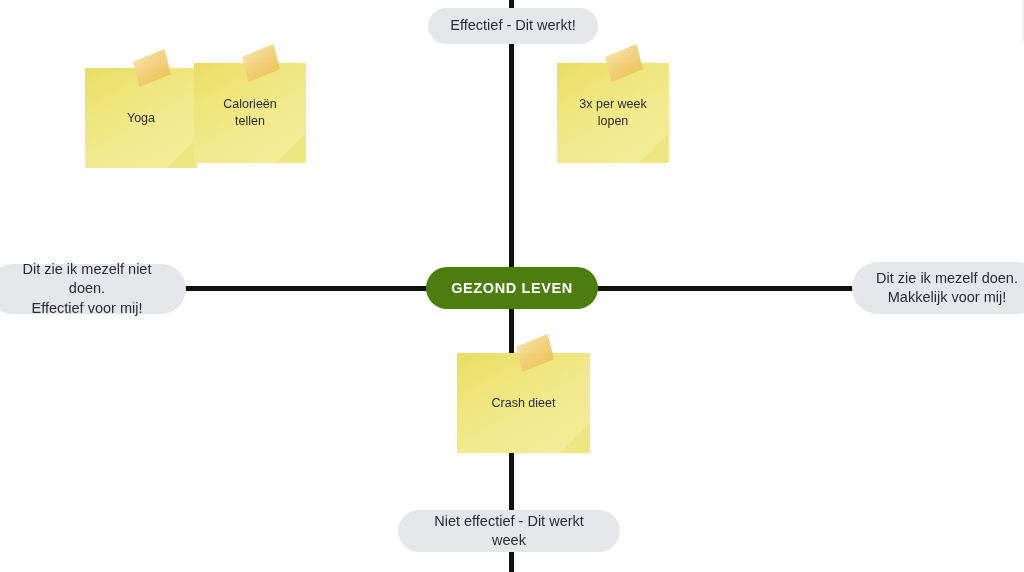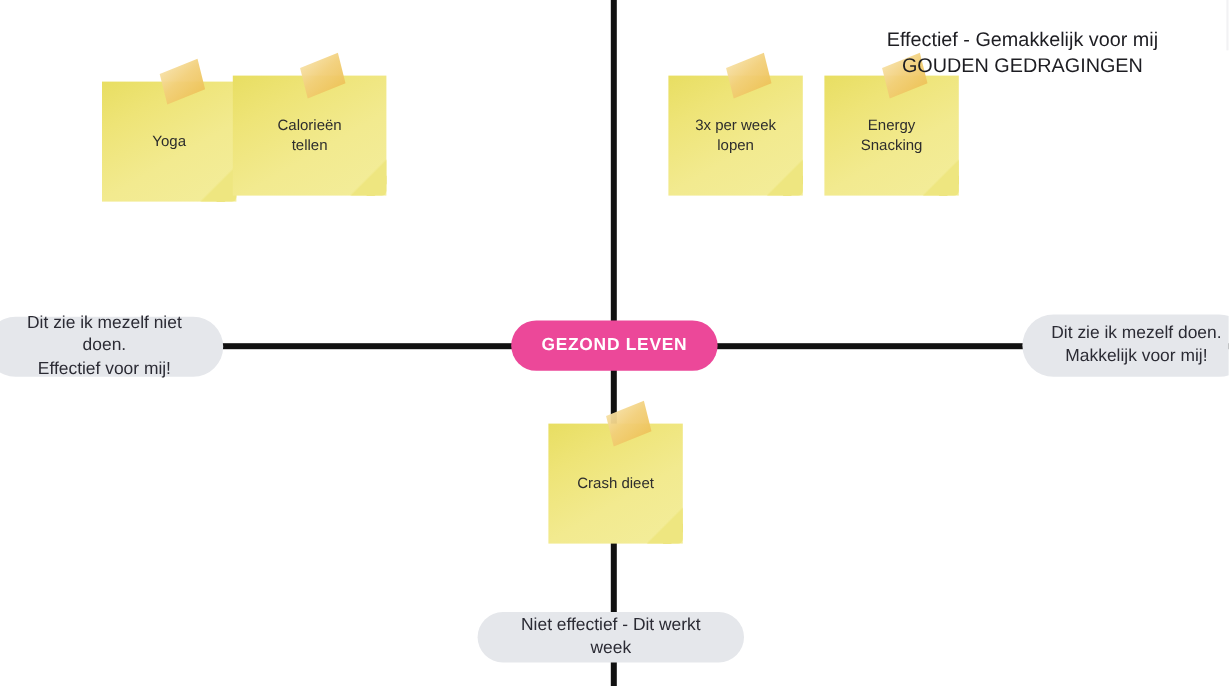--- a/index.html
+++ b/index.html
@@ -78,21 +78,21 @@
   }
   .pill .l2 { display: block; }
 
   
   .center-badge {
     position: absolute;
     left: 426px;
     top: 267px;
     width: 172px;
     height: 42px;
-    background: #ec4899;
+    background: #4d7c0f;
     border-radius: 21px;
     display: flex;
     align-items: center;
     justify-content: center;
     color: #ffffff;
     font-size: 14.5px;
     font-weight: bold;
     letter-spacing: 0.6px;
     z-index: 6;
   }
@@ -160,43 +160,46 @@
     left: 50%;
     width: 34px;
     height: 26px;
     margin-left: -6px;
     background: linear-gradient(160deg, #f6dfa3 0%, #f2cf79 45%, #eec35a 100%);
     transform: rotate(-22deg) skewX(-8deg);
     opacity: 0.95;
   }
 
   .note-yoga        { left: 63px;  top: 68px; margin-left: 22px;  }
-  .note-calorieen   { left: 194px; top: 63px; padding-left: 16px;  }
+  .note-calorieen   { left: 194px; top: 63px;  }
   .note-lopen       { left: 557px; top: 63px;  }
   .note-energy      { left: 687px; top: 63px;  }
-  .note-crash       { left: 457px; top: 353px; }
+  .note-crash       { left: 457px; top: 353px; padding-left: 21px; }
 
   
   .right-edge {
     position: absolute;
     right: 0;
     top: 0;
     width: 2px;
     height: 42px;
     background: #f2f2f4;
   }
 </style>
 </head>
 <body>
 
 <div id="canvas">
 
   <div class="axis-v"></div>
   <div class="axis-h"></div>
 
+  <div class="pill pill-top">
+    <span>Effectief - Dit werkt!</span>
+  </div>
 
   <div class="pill pill-bottom">
     <span>Niet effectief - Dit werkt week</span>
   </div>
 
   <div class="pill pill-left">
     <span>
       <span>Dit zie ik mezelf niet doen.</span>
       <span class="l2">Effectief voor mij!</span>
     </span>
@@ -206,24 +209,20 @@
     <span>
       <span>Dit zie ik mezelf doen.</span>
       <span class="l2">Makkelijk voor mij!</span>
     </span>
   </div>
 
   <div class="center-badge">
     <span>GEZOND LEVEN</span>
   </div>
 
-  <div class="corner-title">
-    <span>Effectief - Gemakkelijk voor mij</span>
-    <span class="l2">GOUDEN GEDRAGINGEN</span>
-  </div>
 
   <div class="note note-yoga">
     <div class="tape"></div>
     <div class="note-text">
       <span>Yoga</span>
       
     </div>
     <div class="curl"></div>
   </div>
 
@@ -238,28 +237,20 @@
 
   <div class="note note-lopen">
     <div class="tape"></div>
     <div class="note-text">
       <span>3x per week</span>
       <span class="l2">lopen</span>
     </div>
     <div class="curl"></div>
   </div>
 
-  <div class="note note-energy">
-    <div class="tape"></div>
-    <div class="note-text">
-      <span>Energy</span>
-      <span class="l2">Snacking</span>
-    </div>
-    <div class="curl"></div>
-  </div>
 
   <div class="note note-crash">
     <div class="tape"></div>
     <div class="note-text">
       <span>Crash dieet</span>
       
     </div>
     <div class="curl"></div>
   </div>
 

